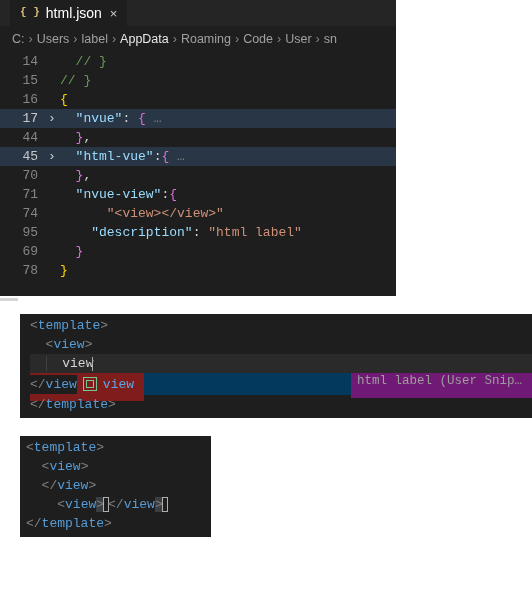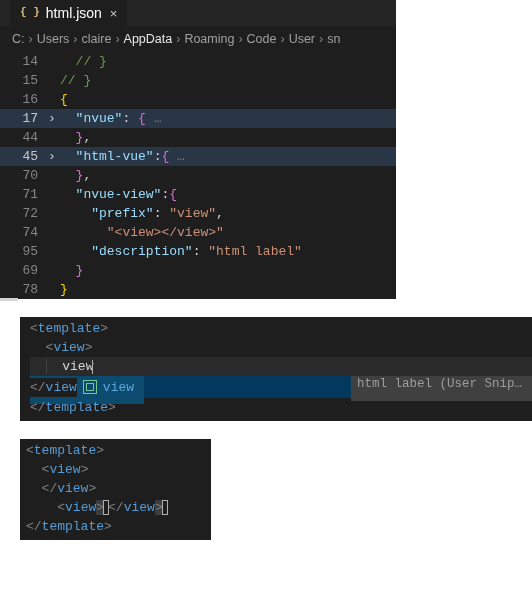--- a/index.html
+++ b/index.html
@@ -12,21 +12,21 @@
   .tabbar { display:flex; align-items:center; background:#252526; padding-left:10px; height:26px; }
   .tab { display:flex; align-items:center; gap:6px; background:#1e1e1e; padding:4px 8px 4px 10px; height:26px; }
   .tab .brace { color:#d7ba7d; font-weight:bold; font-size:11px; margin-top:-2px; }
   .tab-title { color:#ffffff; font-size:14px; font-family:"Segoe UI",sans-serif; }
   .close-x { color:#cccccc; font-size:13px; line-height:1; padding:0 2px; font-family:"Segoe UI",sans-serif; }
 
   .breadcrumbs { display:flex; align-items:center; gap:4px; padding:6px 8px 6px 12px; font-family:"Segoe UI",sans-serif; font-size:12.5px; color:#a0a0a0; white-space:nowrap; overflow:hidden; background:#1e1e1e; }
   .bc-sep { color:#8a8a8a; }
   .bc-seg.active { color:#e8e8e8; }
 
-  .code { position:relative; padding-bottom:0; }
+  .code { position:relative; padding-bottom:16px; }
   .line { display:flex; align-items:center; height:19px; }
   .line.folded { background:#283645; }
   .gutter { width:44px; text-align:right; padding-right:6px; color:#858585; position:relative; }
   .line.folded .gutter { color:#c6c6c6; }
   .fold { width:16px; text-align:center; font-size:13px; line-height:1;}
   .chev { color:#cccccc; }
   .txt { white-space:pre; }
 
   
   .tk-cm { color:#6a9955; }       
@@ -45,26 +45,26 @@
   .p2 .cline { white-space:pre; padding:0 10px; height:19px; line-height:19px; font-size:13px; }
   .tg { color:#569cd6; }    
   .ab { color:#808080; }    
   .cursor { display:inline-block; width:1px; height:14px; background:#aeafad; vertical-align:middle; margin-left:-1px; }
   .typed-line { position:relative; }
   .typed-line::before { content:""; position:absolute; left:10px; top:0; bottom:0; width:calc(100% - 10px); background:#2a2a2a; z-index:0; }
   .typed-line > * { position:relative; z-index:1; }
   .typed-line .indent-guide { border-left:1px solid #404040; }
 
   .suggest-row { display:flex; align-items:center; height:22px; margin:0 0 0 10px; }
-  .suggest-row .left { display:flex; align-items:center; height:34px; background:#0c4a6e; padding-left:4px; flex-shrink:0; }
+  .suggest-row .left { display:flex; align-items:center; height:34px; background:#7f1d1d; padding-left:4px; flex-shrink:0; }
   .sug-icon { width:14px; height:14px; border:1px solid #73c991; margin:0 6px; position:relative; }
   .sug-icon::after{ content:""; position:absolute; left:2px; top:2px; width:6px; height:6px; border:1px solid #73c991;}
   .sug-text { color:#5aa7e4; padding-right:10px; }
   .suggest-row .mid { flex:1; height:22px; background:#04395e; }
-  .sug-hint { height:28px; line-height:22px; background:#404040; color:#9d9d9d; padding:0 10px 0 6px; font-size:12.5px; white-space:nowrap; overflow:hidden; text-overflow:ellipsis;}
+  .sug-hint { height:28px; line-height:22px; background:#701a75; color:#9d9d9d; padding:0 10px 0 6px; font-size:12.5px; white-space:nowrap; overflow:hidden; text-overflow:ellipsis;}
 
   
   .p3 { width:191px; margin:18px 0 0 20px; padding:2px 0 4px 0; }
   .p3 .cline { white-space:pre; padding:0 6px; height:19px; line-height:19px; font-size:13px;}
   .p3 .hl { background:#3a3d41; }
   .box-cursor { display:inline-block; width:6px; height:15px; border:1px solid #aeafad; vertical-align:middle; margin:0 -1px;}
 </style>
 </head>
 <body>
 
@@ -76,21 +76,21 @@
       <span class="tab-title">html.json</span>
       <span class="close-x">×</span>
     </div>
   </div>
 
   <div class="breadcrumbs" id="bc">
       <span class="bc-seg">C:</span>
       <span class="bc-sep">›</span>
       <span class="bc-seg">Users</span>
       <span class="bc-sep">›</span>
-      <span class="bc-seg">claire</span>
+      <span class="bc-seg">label</span>
       <span class="bc-sep">›</span>
       <span class="bc-seg active">AppData</span>
       <span class="bc-sep">›</span>
       <span class="bc-seg">Roaming</span>
       <span class="bc-sep">›</span>
       <span class="bc-seg">Code</span>
       <span class="bc-sep">›</span>
       <span class="bc-seg">User</span>
       <span class="bc-sep">›</span>
       <span class="bc-seg">sn</span>
@@ -132,25 +132,20 @@
         <div class="gutter">70</div>
         <div class="fold"></div>
         <div class="txt"><span class="tk-pn">  </span><span class="tk-br2">}</span><span class="tk-pn">,</span></div>
       </div>
       <div class="line">
         <div class="gutter">71</div>
         <div class="fold"></div>
         <div class="txt"><span class="tk-pn">  </span><span class="tk-key">"nvue-view"</span><span class="tk-pn">:</span><span class="tk-br2">{</span></div>
       </div>
       <div class="line">
-        <div class="gutter">72</div>
-        <div class="fold"></div>
-        <div class="txt"><span class="tk-pn">    </span><span class="tk-key">"prefix"</span><span class="tk-pn">: </span><span class="tk-str">"view"</span><span class="tk-pn">,</span></div>
-      </div>
-      <div class="line">
         <div class="gutter">74</div>
         <div class="fold"></div>
         <div class="txt"><span class="tk-pn">      </span><span class="tk-str">"&lt;view&gt;&lt;/view&gt;"</span></div>
       </div>
       <div class="line">
         <div class="gutter">95</div>
         <div class="fold"></div>
         <div class="txt"><span class="tk-pn">    </span><span class="tk-key">"description"</span><span class="tk-pn">: </span><span class="tk-str">"html label"</span></div>
       </div>
       <div class="line">

